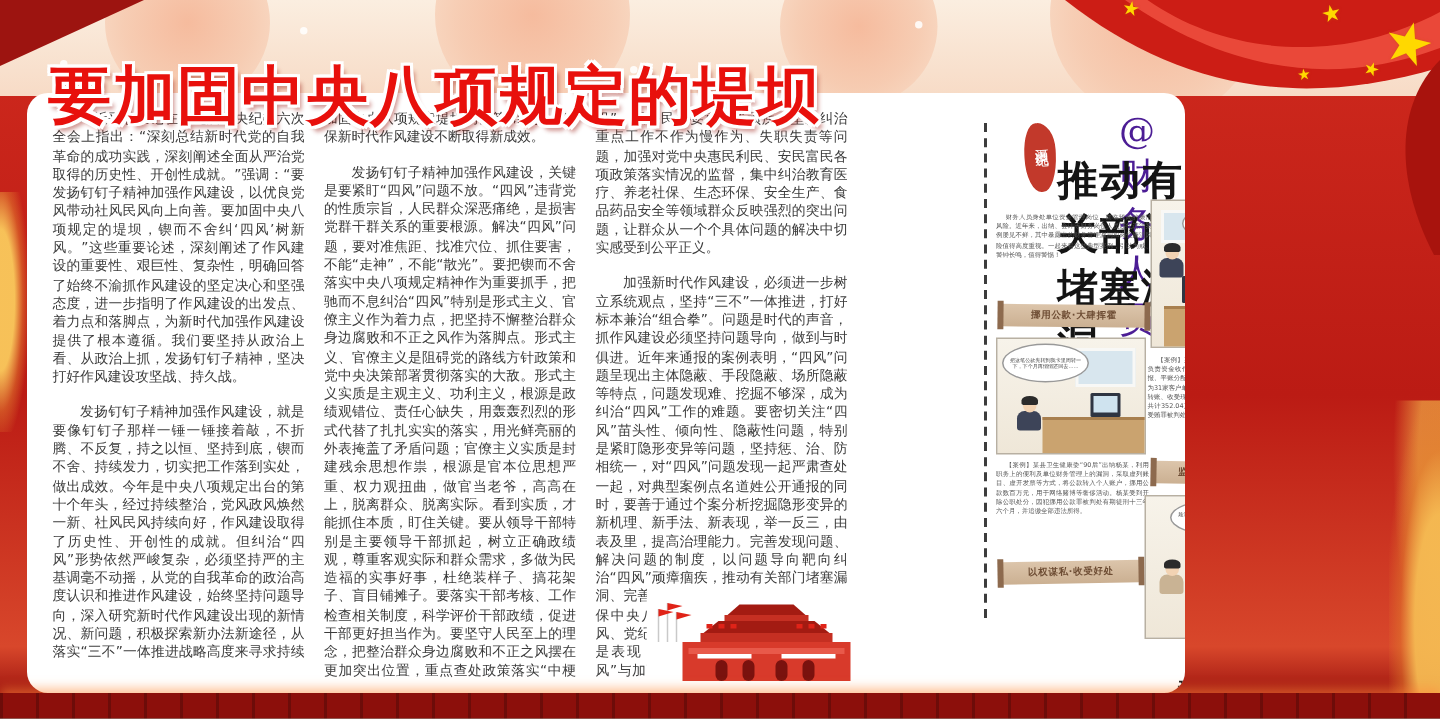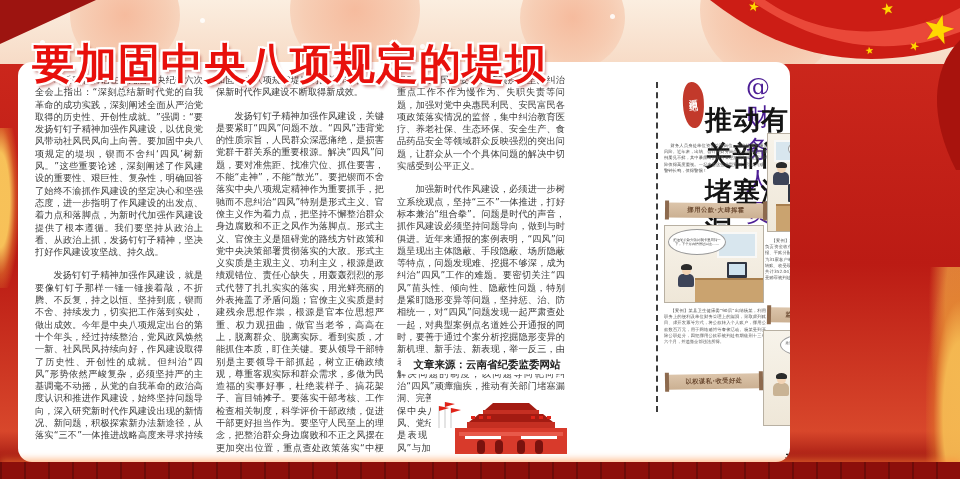--- a/index.html
+++ b/index.html
@@ -115,21 +115,20 @@
 
   <div class="panel">
 
     <div class="article">
       <p>习近平总书记在十九届中央纪委六次全会上指出：“深刻总结新时代党的自我革命的成功实践，深刻阐述全面从严治党取得的历史性、开创性成就。”强调：“要发扬钉钉子精神加强作风建设，以优良党风带动社风民风向上向善。要加固中央八项规定的堤坝，锲而不舍纠‘四风’树新风。”这些重要论述，深刻阐述了作风建设的重要性、艰巨性、复杂性，明确回答了始终不渝抓作风建设的坚定决心和坚强态度，进一步指明了作风建设的出发点、着力点和落脚点，为新时代加强作风建设提供了根本遵循。我们要坚持从政治上看、从政治上抓，发扬钉钉子精神，坚决打好作风建设攻坚战、持久战。</p>
       <p>发扬钉钉子精神加强作风建设，就是要像钉钉子那样一锤一锤接着敲，不折腾、不反复，持之以恒、坚持到底，锲而不舍、持续发力，切实把工作落到实处，做出成效。今年是中央八项规定出台的第十个年头，经过持续整治，党风政风焕然一新、社风民风持续向好，作风建设取得了历史性、开创性的成就。但纠治“四风”形势依然严峻复杂，必须坚持严的主基调毫不动摇，从党的自我革命的政治高度认识和推进作风建设，始终坚持问题导向，深入研究新时代作风建设出现的新情况、新问题，积极探索新办法新途径，从落实“三不”一体推进战略高度来寻求持续加固中央八项规定堤坝的良策和举措，确保新时代作风建设不断取得新成效。</p>
       <p>发扬钉钉子精神加强作风建设，关键是要紧盯“四风”问题不放。“四风”违背党的性质宗旨，人民群众深恶痛绝，是损害党群干群关系的重要根源。解决“四风”问题，要对准焦距、找准穴位、抓住要害，不能“走神”，不能“散光”。要把锲而不舍落实中央八项规定精神作为重要抓手，把驰而不息纠治“四风”特别是形式主义、官僚主义作为着力点，把坚持不懈整治群众身边腐败和不正之风作为落脚点。形式主义、官僚主义是阻碍党的路线方针政策和党中央决策部署贯彻落实的大敌。形式主义实质是主观主义、功利主义，根源是政绩观错位、责任心缺失，用轰轰烈烈的形式代替了扎扎实实的落实，用光鲜亮丽的外表掩盖了矛盾问题；官僚主义实质是封建残余思想作祟，根源是官本位思想严重、权力观扭曲，做官当老爷，高高在上，脱离群众、脱离实际。看到实质，才能抓住本质，盯住关键。要从领导干部特别是主要领导干部抓起，树立正确政绩观，尊重客观实际和群众需求，多做为民造福的实事好事，杜绝装样子、搞花架子、盲目铺摊子。要落实干部考核、工作检查相关制度，科学评价干部政绩，促进干部更好担当作为。要坚守人民至上的理念，把整治群众身边腐败和不正之风摆在更加突出位置，重点查处政策落实“中梗阻”、服务民生耍官威等顽疾，坚决纠治重点工作不作为慢作为、失职失责等问题，加强对党中央惠民利民、安民富民各项政策落实情况的监督，集中纠治教育医疗、养老社保、生态环保、安全生产、食品药品安全等领域群众反映强烈的突出问题，让群众从一个个具体问题的解决中切实感受到公平正义。</p>
       <p>加强新时代作风建设，必须进一步树立系统观点，坚持“三不”一体推进，打好标本兼治“组合拳”。问题是时代的声音，抓作风建设必须坚持问题导向，做到与时俱进。近年来通报的案例表明，“四风”问题呈现出主体隐蔽、手段隐蔽、场所隐蔽等特点，问题发现难、挖掘不够深，成为纠治“四风”工作的难题。要密切关注“四风”苗头性、倾向性、隐蔽性问题，特别是紧盯隐形变异等问题，坚持惩、治、防相统一，对“四风”问题发现一起严肃查处一起，对典型案例点名道姓公开通报的同时，要善于通过个案分析挖掘隐形变异的新机理、新手法、新表现，举一反三，由表及里，提高治理能力。完善发现问题、解决问题的制度，以问题导向靶向纠治“四风”顽瘴痼疾，推动有关部门堵塞漏洞、完善机制，以纠治问题的实际成效确保中央八项规定堤坝稳固。“党性、党风、党纪是有机整体，党性是根本，党风是表现，党纪是保障。”要把纠治“四风”与加强党性教育、推进作风转变、党纪执行紧密结合起来，将“三不”一体推进贯穿作风建设始终。坚定不移纠“四风”与树新风，是问题的一体两面，反对什么、倡导什么，我们要旗帜鲜明，态度坚决，坚持破立并举，把纠治“四风”的成果更好转化为树新风、弘扬正气的综合效能，让求真务实、清正廉洁的新风正气不断充盈。</p>
 
     </div>
-    <div class="article-source">文章来源：云南省纪委监委网站</div>
 
     <svg class="tiananmen" width="155" height="66" viewBox="0 0 155 66">
       <rect x="0" y="0" width="155" height="66" fill="#fff"></rect>
       <rect x="24" y="36" width="112" height="26" fill="#d83a2b"></rect>
       <rect x="28" y="40" width="104" height="4" fill="#e8594a"></rect>
       <rect x="46" y="48" width="8" height="14" rx="4" fill="#7a120e"></rect>
       <rect x="64" y="48" width="8" height="14" rx="4" fill="#7a120e"></rect>
       <rect x="86" y="48" width="8" height="14" rx="4" fill="#7a120e"></rect>
       <rect x="104" y="48" width="8" height="14" rx="4" fill="#7a120e"></rect>
       <rect x="34" y="44" width="36" height="3" fill="#fff"></rect>

